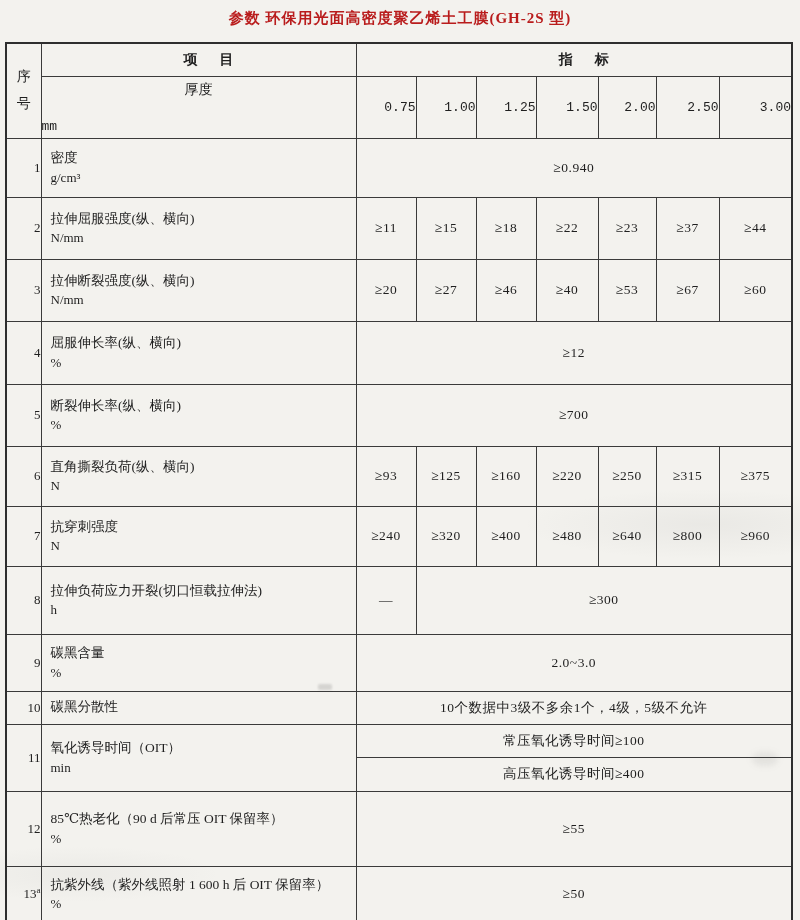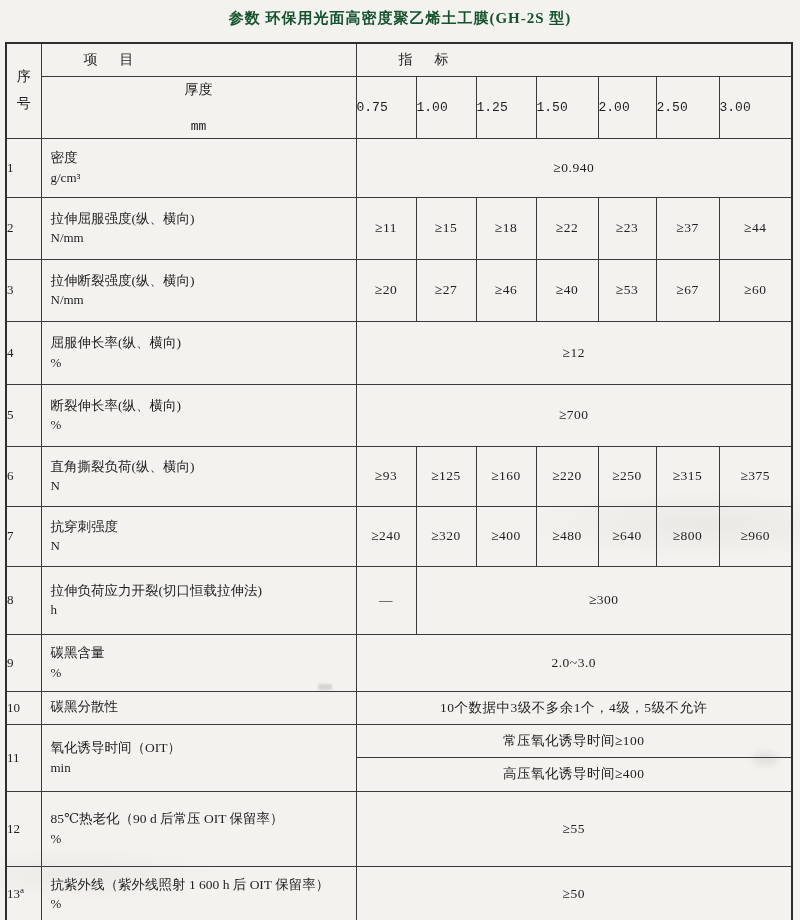--- a/index.html
+++ b/index.html
@@ -8,39 +8,39 @@
     background:
       radial-gradient(ellipse 260px 50px at 88% 57%, rgba(110,110,110,.07), transparent 70%),
       radial-gradient(ellipse 200px 40px at 10% 95%, rgba(110,110,110,.06), transparent 70%),
       #f3f2ee;
     font-family:"Liberation Serif","DejaVu Serif",serif;
     color:#222;
     -webkit-font-smoothing:antialiased;
   }
   .title{
     position:absolute;top:9px;left:0;width:100%;
-    text-align:center;font-weight:bold;font-size:15px;letter-spacing:1px;color:#14532d;
+    text-align:center;font-weight:bold;font-size:15px;letter-spacing:1px;color:#b91c1c;
   }
   table.spec{
     position:absolute;left:5px;top:42px;width:786px;
     border-collapse:collapse;table-layout:fixed;
     border:2px solid #2e2e2e;
   }
   td{
     border:1px solid #3a3a3a;
     padding:0;vertical-align:middle;
     font-size:13.5px;color:#1f1f1f;
     overflow:hidden;
   }
   .seqhead{ text-align:center;font-size:14px; }
   .seqhead .stack{ width:18px;margin:0 auto;word-break:break-all;line-height:1.9; }
-  .wide{ font-size:14px;letter-spacing:22px;text-indent:22px;font-weight:400;padding-left:20px; }
+  .wide{ text-align:center;font-size:14px;letter-spacing:22px;text-indent:22px;font-weight:700;padding-left:20px; }
   .thick .l1{ text-align:center;font-size:14px;margin-bottom:20px; }
-  .thick .l2{ text-align:center;font-size:13px;font-family:"Liberation Mono","DejaVu Sans Mono",monospace; }
-  .num{ text-align:left;font-size:13px; }
+  .thick .l2{ text-align:left;font-size:13px;font-family:"Liberation Mono","DejaVu Sans Mono",monospace; }
+  .num{ text-align:right;font-size:13px; }
   .num sup{ font-size:9px; }
   .item{ padding:5px 4px 5px 9px;margin-top:20px; }
   .item .iname{ font-size:13.5px;line-height:1.5; }
   .item .iunit{ font-size:13px;line-height:1.4;font-family:"Liberation Serif","DejaVu Serif",serif; }
   .val{ text-align:center;font-size:13.5px;letter-spacing:.5px; }
   .mono{ font-family:"Liberation Mono","DejaVu Sans Mono",monospace;font-size:13px; }
   .artifact{ position:absolute;pointer-events:none; }
   .smudge1{ left:752px;top:752px;width:26px;height:14px;background:rgba(90,90,90,.10);filter:blur(3px);border-radius:50%; }
   .smudge2{ left:318px;top:684px;width:14px;height:6px;background:rgba(80,80,80,.18);filter:blur(1px);border-radius:2px; }
 </style>

